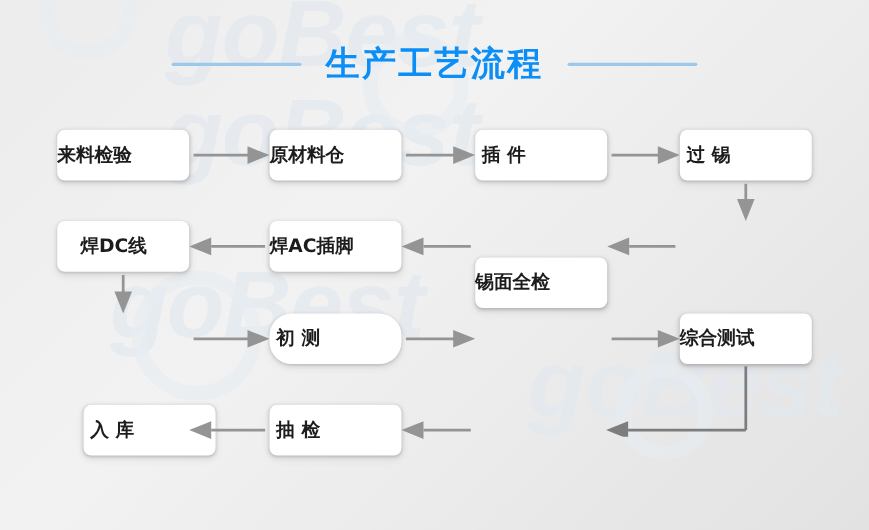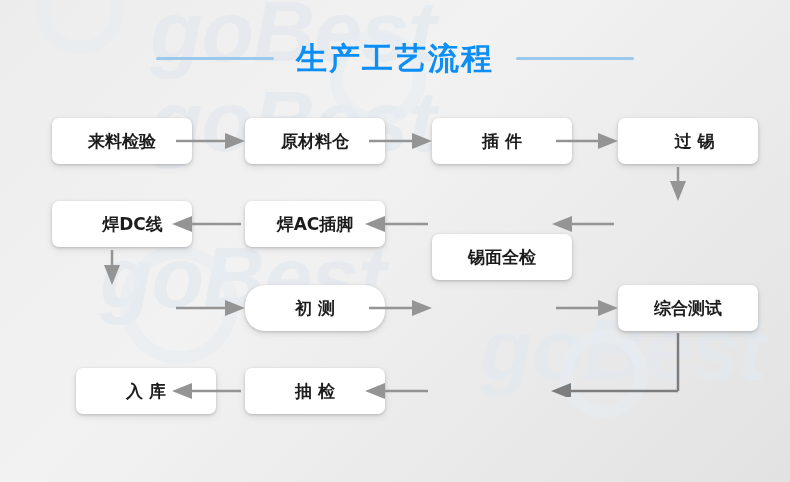--- a/index.html
+++ b/index.html
@@ -79,28 +79,27 @@
 
   
   #flow-canvas {
     position: absolute;
     left: 0; top: 0;
     width: 790px;
     height: 482px;
   }
   .node {
     position: absolute;
-    width: 140px;
+    width: 120px;
     height: 46px;
     background: #ffffff;
     border-radius: 7px;
     box-shadow: 0 1px 3px rgba(90,90,95,.30), 0 3px 7px rgba(90,90,95,.13);
     display: flex;
     align-items: center;
-    justify-content: center;
     box-sizing: border-box;
   }
   .node-label {
     font-family: "DejaVu Sans", "Liberation Sans", sans-serif;
     font-size: 17px;
     font-weight: bold;
     color: #1c1c1c;
     line-height: 1;
     white-space: nowrap;
   }
@@ -135,21 +134,21 @@
   <div id="flow-canvas">
       <div class="node" style="left: 52px; top: 118px;">
         <span class="node-label">来料检验</span>
       </div>
       <div class="node" style="left: 245px; top: 118px;">
         <span class="node-label">原材料仓</span>
       </div>
       <div class="node" style="left: 432px; top: 118px;">
         <span class="node-label spaced">插件</span>
       </div>
-      <div class="node" style="left: 618px; top: 118px; padding-left: 13px;">
+      <div class="node" style="left: 618px; top: 118px;">
         <span class="node-label spaced">过锡</span>
       </div>
       <div class="node" style="left: 52px; top: 201px; padding-left: 21px;">
         <span class="node-label">焊DC线</span>
       </div>
       <div class="node" style="left: 245px; top: 201px;">
         <span class="node-label">焊AC插脚</span>
       </div>
       <div class="node" style="left: 432px; top: 201px; margin-top: 33px;">
         <span class="node-label">锡面全检</span>

